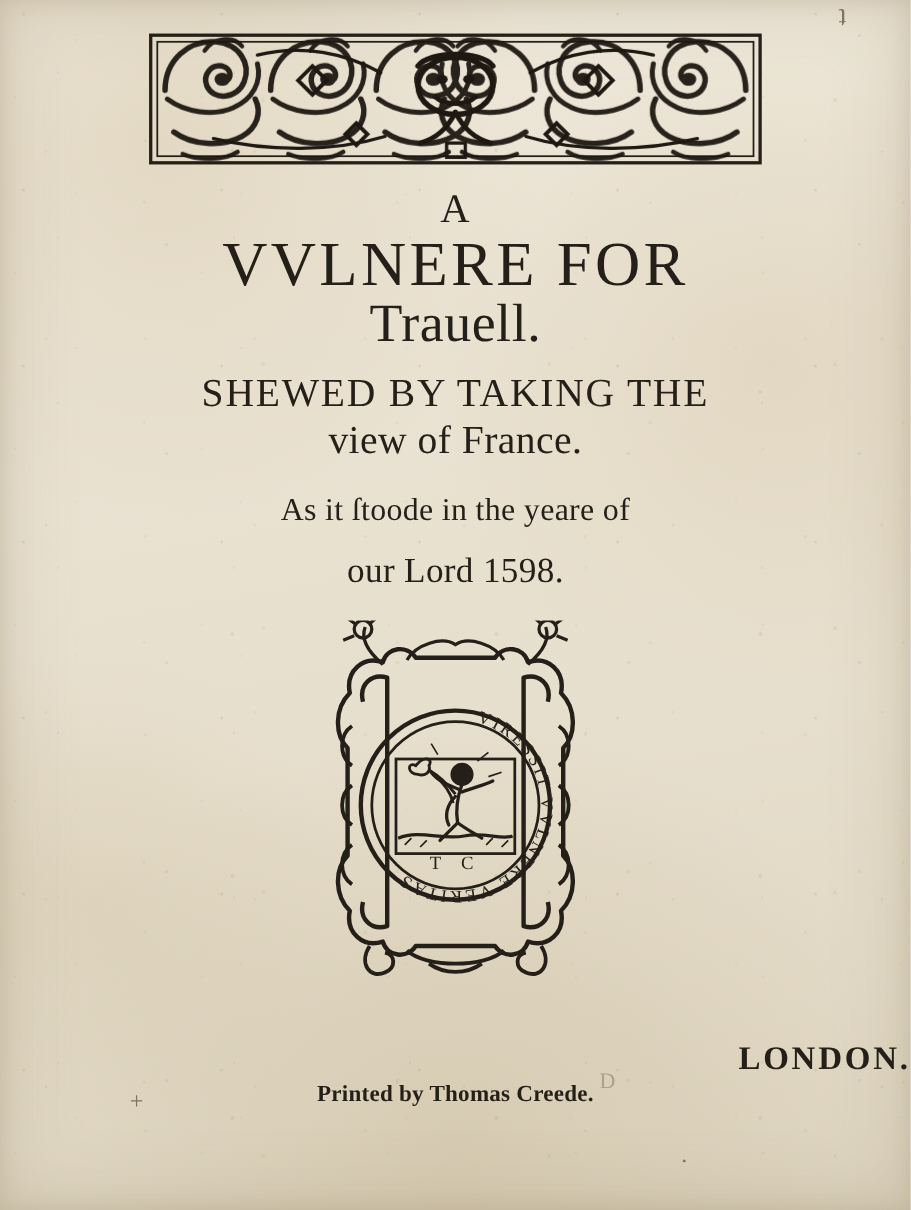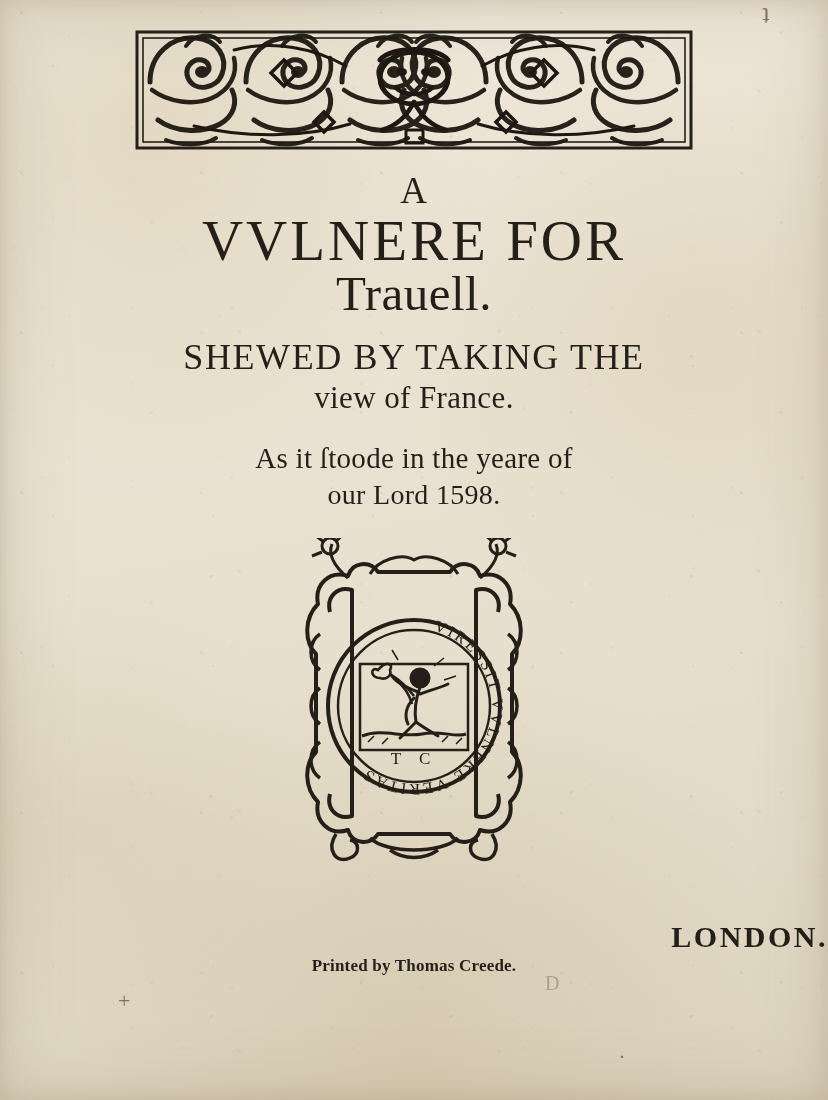--- a/index.html
+++ b/index.html
@@ -88,56 +88,56 @@
     margin-top: -4px;
     margin-bottom: 8px;
   }
   .line-shewed {
     font-size: 36px;
     letter-spacing: 1.6px;
     line-height: 1.15;
     margin-top: 16px;
   }
   .line-view {
-    font-size: 31px;
+    font-size: 36px;
     letter-spacing: 0.4px;
     line-height: 1.15;
     margin-top: 2px;
   }
   .line-asit {
     font-size: 29px;
     letter-spacing: 0.3px;
     line-height: 1.25;
     margin-top: 24px;
   }
   .line-ourlord {
-    font-size: 28px;
+    font-size: 32px;
     letter-spacing: 0.3px;
     line-height: 1.25;
-    margin-top: 1px;
+    margin-top: 16px;
   }
 
   
   .device {
     margin: 26px auto 0;
     width: 280px;
     height: 330px;
   }
   .device svg { display: block; width: 100%; height: 100%; }
 
   
   .imprint { margin-top: 52px; }
   .line-london {
     font-size: 30px;
     font-weight: bold;
     letter-spacing: 2.5px;
     text-align: right;
   }
   .line-printed {
-    font-size: 17px;
+    font-size: 21px;
     font-weight: bold;
     letter-spacing: 0.2px;
     margin-top: 2px;
   }
 
   
   .mark {
     position: absolute;
     z-index: 2;
     color: #5a4a33;

